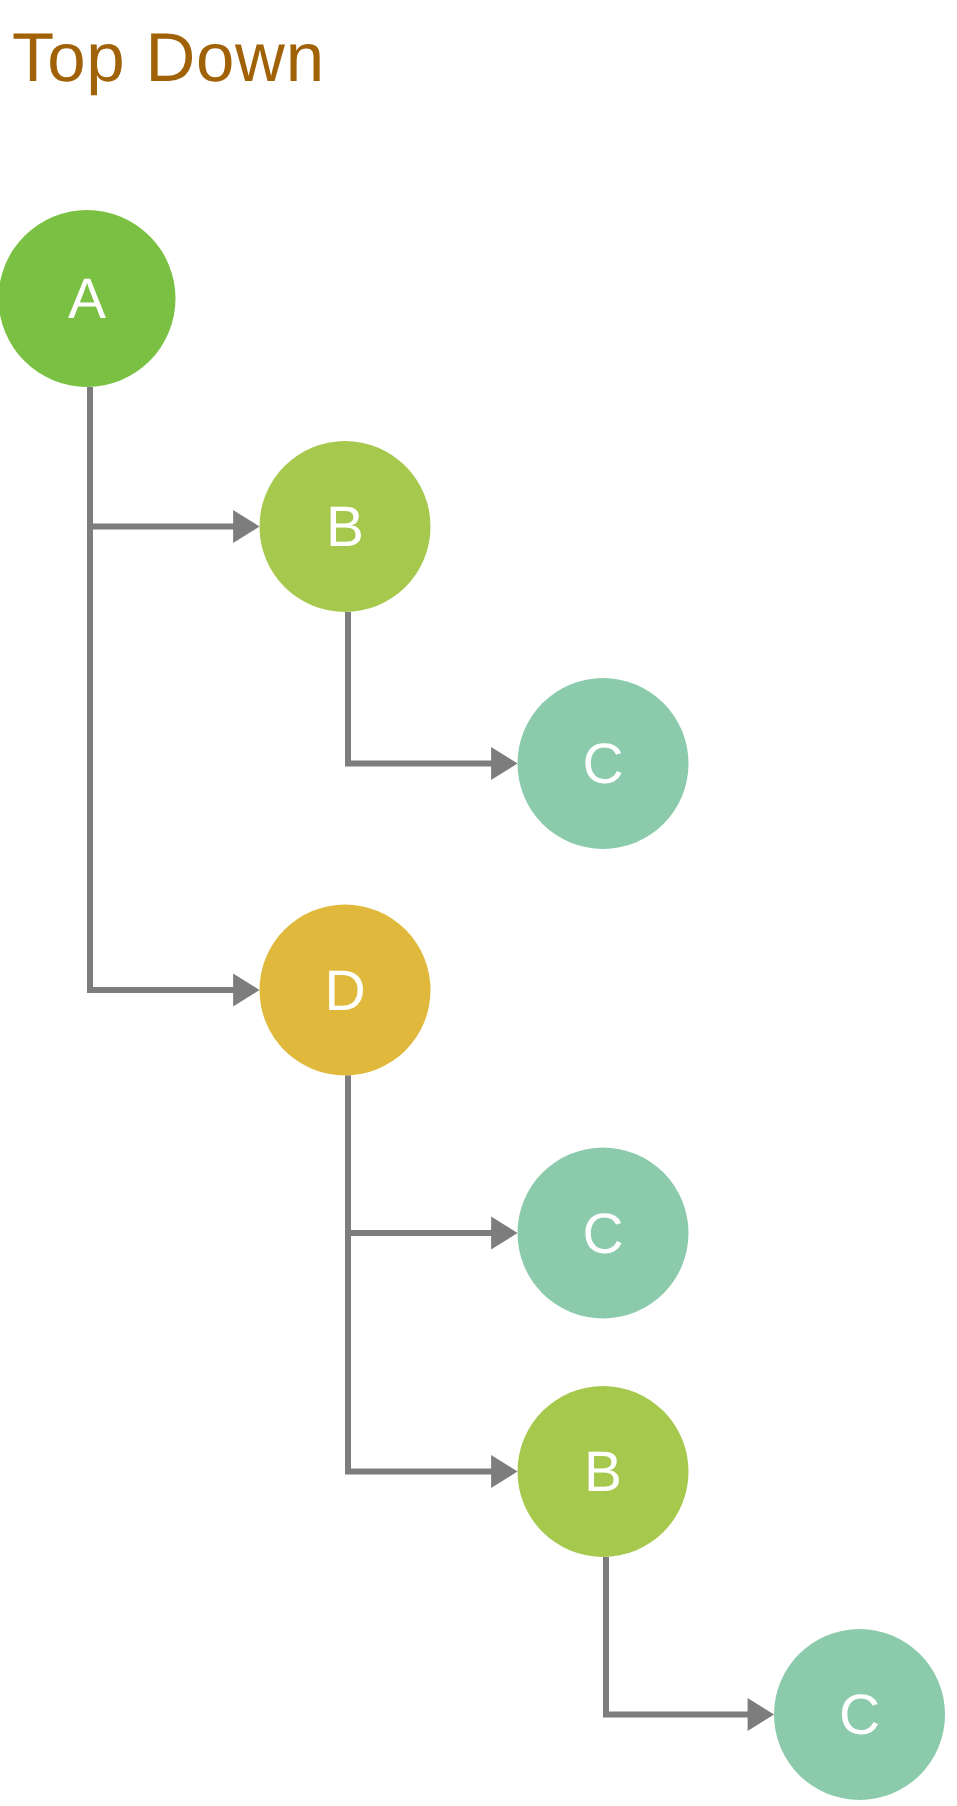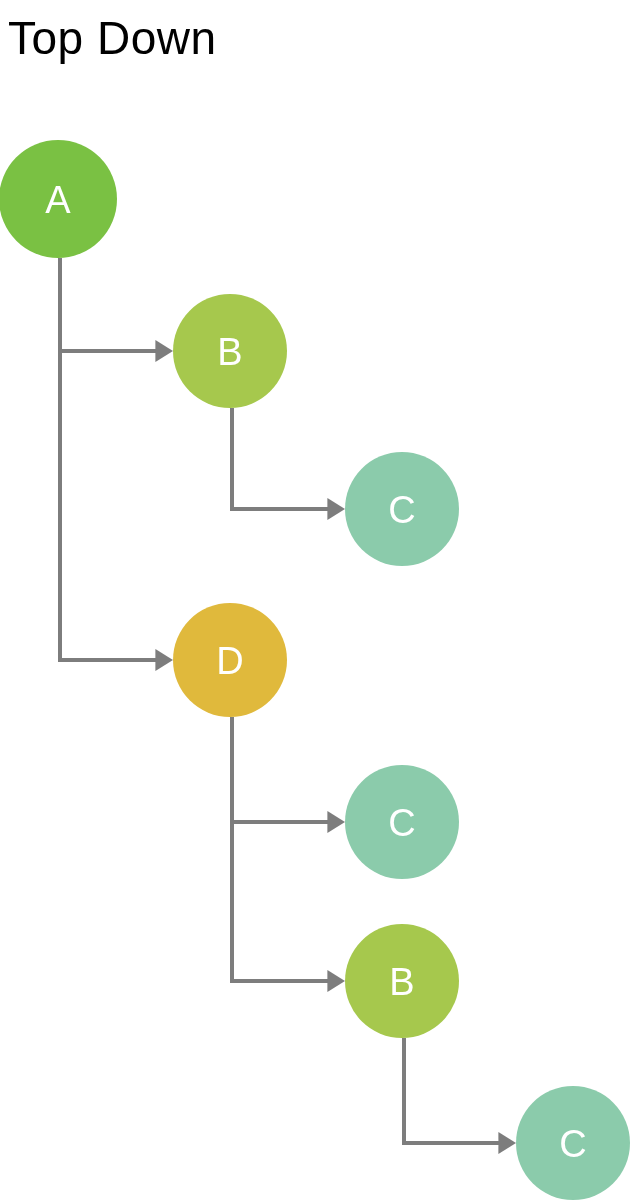--- a/index.html
+++ b/index.html
@@ -23,21 +23,21 @@
     overflow: hidden;
   }
   #diagram-title {
     position: absolute;
     left: 8px;
     top: 12px;
     font-family: "Liberation Sans", sans-serif;
     font-size: 46px;
     font-weight: 300;
     letter-spacing: 0.5px;
-    color: #000000;
+    color: #a16207;
     white-space: nowrap;
     line-height: 1.15;
   }
   #graph-svg {
     position: absolute;
     left: 0;
     top: 0;
     width: 638px;
     height: 1204px;
     display: block;

